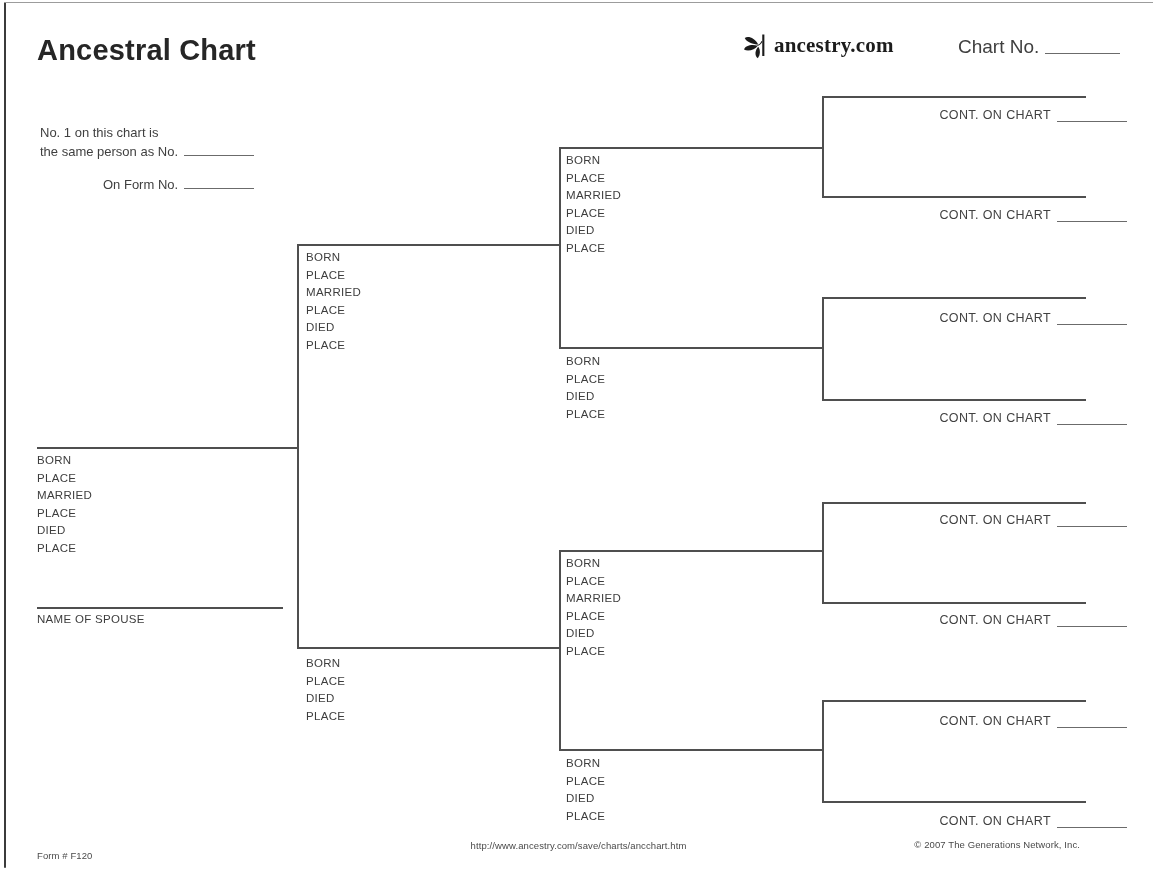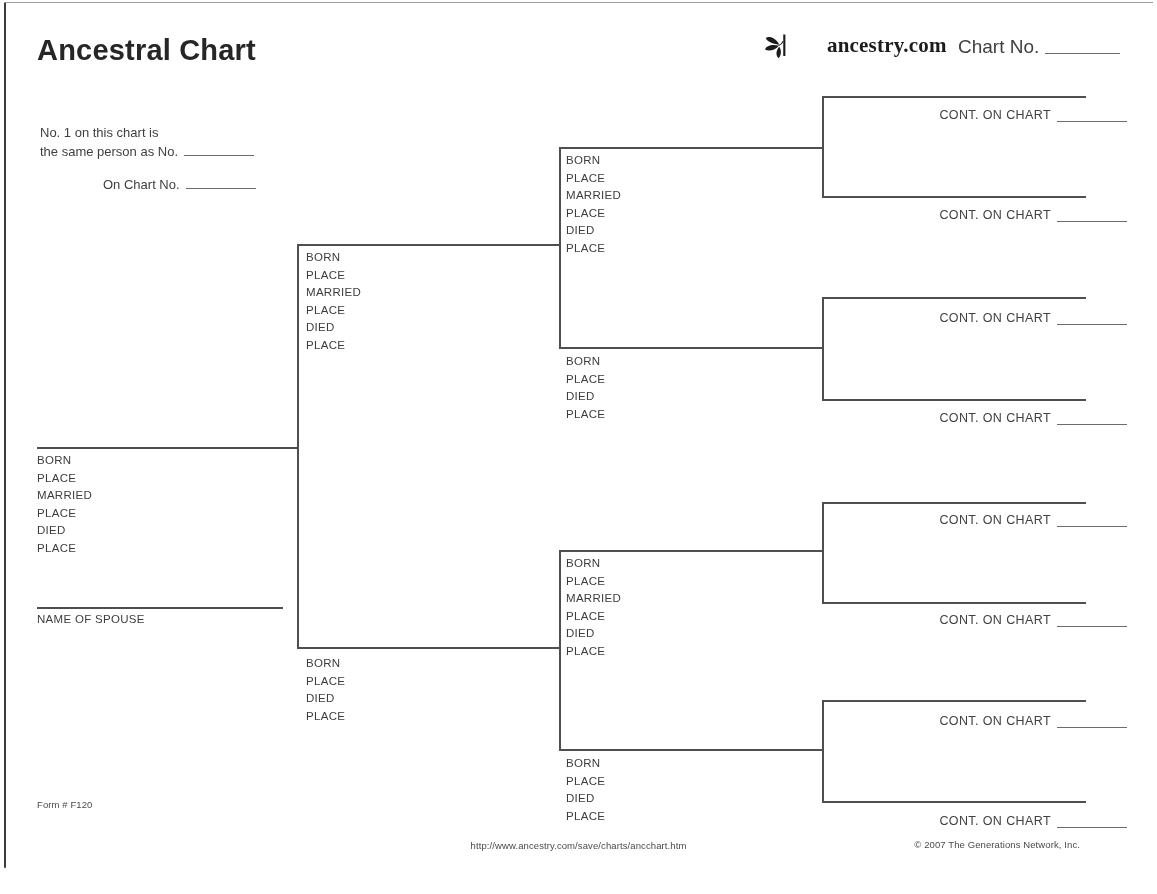--- a/index.html
+++ b/index.html
@@ -14,21 +14,21 @@
   }
   
   .edge-left{position:absolute;left:4px;top:2px;width:2px;height:866px;background:#3b3b3b;border-radius:2px;}
   .edge-top{position:absolute;left:4px;top:2px;width:1149px;height:1px;background:#9c9c9c;}
 
   .page-title{
     position:absolute;left:37px;top:34px;
     font-size:29px;font-weight:700;letter-spacing:.2px;color:#262626;margin:0;
   }
 
-  .brand{position:absolute;left:763px;top:30px;display:flex;align-items:center;gap:32px;}
+  .brand{position:absolute;left:742px;top:30px;display:flex;align-items:center;}
   .brand svg{display:block;}
   .brand-text{
     font-family:"Liberation Serif", serif;font-size:21px;font-weight:700;
     color:#1c1c1c;letter-spacing:.2px;margin-left:2px;
   }
 
   .chart-no{position:absolute;left:958px;top:36px;font-size:19px;display:flex;align-items:center;}
   .blank{display:inline-block;border-bottom:1.4px solid #6b6b6b;height:13px;}
   .w70{width:70px;margin-left:6px;}
   .w75{width:75px;margin-left:6px;}
@@ -43,21 +43,21 @@
   .fields{position:absolute;font-size:11.5px;line-height:17.6px;letter-spacing:.3px;color:#3d3d3d;}
 
   .spouse-label{position:absolute;left:37px;top:613px;font-size:11.5px;letter-spacing:.3px;color:#3d3d3d;}
 
   .cont-row{
     position:absolute;right:30px;display:flex;align-items:flex-start;
     font-size:12.5px;letter-spacing:.4px;color:#414141;white-space:nowrap;
   }
 
   .footer-item{position:absolute;font-size:9.5px;color:#4a4a4a;letter-spacing:.1px;}
-  .footer-form{left:37px;top:799px;}
+  .footer-form{left:37px;top:850px;}
   .footer-url{left:0;top:840px;width:1157px;text-align:center;}
   .footer-copy{top:839px;right:77px;}
 </style>
 </head>
 <body>
 
 <div class="sheet">
   <div class="edge-left"></div>
   <div class="edge-top"></div>
 
@@ -83,21 +83,21 @@
     <span class="blank w75"></span>
   </div>
 
   <div class="intro">
     <div class="intro-row">No. 1 on this chart is</div>
     <div class="intro-row">
       <span>the same person as No.</span>
       <span class="blank w70"></span>
     </div>
     <div class="intro-row indent">
-      <span>On Chart No.</span>
+      <span>On Form No.</span>
       <span class="blank w70"></span>
     </div>
   </div>
 
   <div class="hline" style="left:37px;top:447px;width:261px"></div>
   <div class="hline" style="left:37px;top:607px;width:246px"></div>
   <div class="vline" style="left:297px;top:244px;height:404px"></div>
   <div class="hline" style="left:297px;top:244px;width:263px"></div>
   <div class="hline" style="left:297px;top:647px;width:263px"></div>
   <div class="vline" style="left:559px;top:147px;height:202px"></div>

